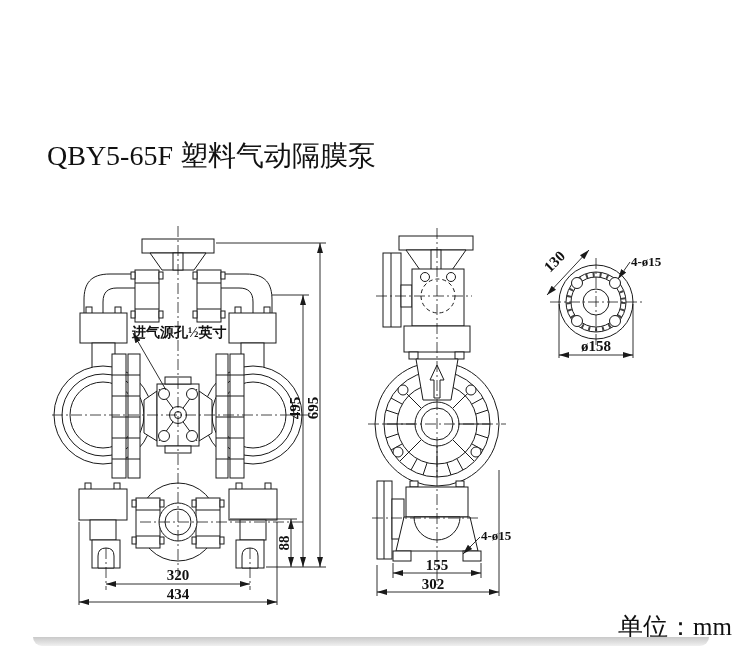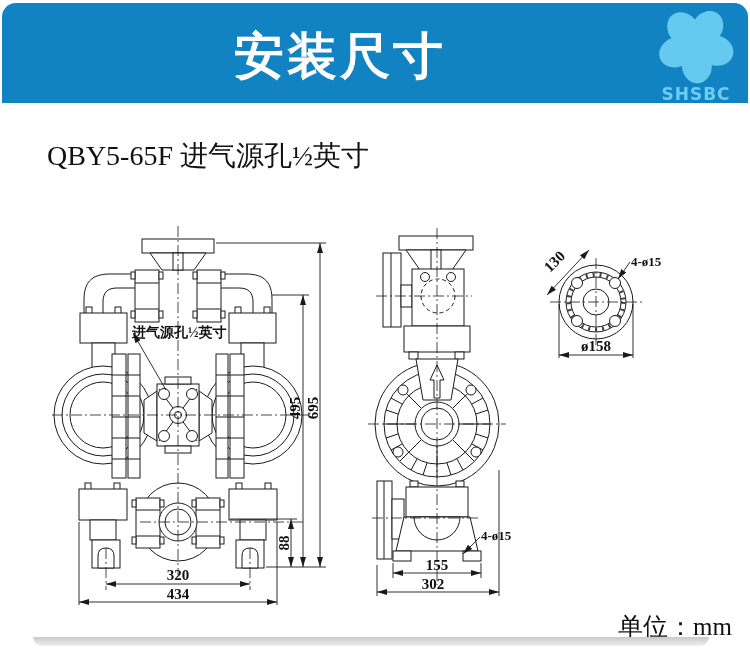--- a/index.html
+++ b/index.html
@@ -30,37 +30,22 @@
   .dts{font-family:"Liberation Serif",serif;font-size:13px;font-weight:bold;fill:#111;}
   .note{font-family:"Liberation Serif",serif;font-size:14px;font-weight:bold;fill:#111;}
   .logo-text{font-family:"DejaVu Sans",sans-serif;font-weight:bold;font-size:17px;
           fill:#6ecdf2;letter-spacing:1px;}
 </style>
 </head>
 <body>
 
 <div id="stage">
 
-  <div class="banner">
-    <div class="banner-title">安装尺寸</div>
-    <svg class="logo" viewBox="0 0 84 100">
-      <g transform="translate(42,40)">
-        <g fill="#66c9ef">
-          <path d="M2,4 C-8,-6 -6,-26 6,-32 C20,-39 31,-27 26,-13 C22,-3 12,3 2,4 Z"></path>
-          <path d="M2,4 C-8,-6 -6,-26 6,-32 C20,-39 31,-27 26,-13 C22,-3 12,3 2,4 Z" transform="rotate(72)"></path>
-          <path d="M2,4 C-8,-6 -6,-26 6,-32 C20,-39 31,-27 26,-13 C22,-3 12,3 2,4 Z" transform="rotate(144)"></path>
-          <path d="M2,4 C-8,-6 -6,-26 6,-32 C20,-39 31,-27 26,-13 C22,-3 12,3 2,4 Z" transform="rotate(216)"></path>
-          <path d="M2,4 C-8,-6 -6,-26 6,-32 C20,-39 31,-27 26,-13 C22,-3 12,3 2,4 Z" transform="rotate(288)"></path>
-        </g>
-      </g>
-      <text class="logo-text" x="42" y="95" text-anchor="middle">SHSBC</text>
-    </svg>
-  </div>
-
-  <div class="product-title">QBY5-65F 进气源孔½英寸</div>
+
+  <div class="product-title">QBY5-65F 塑料气动隔膜泵</div>
 
   <svg class="drawing" width="750" height="651" viewBox="0 0 750 651">
     <defs>
       <marker id="arr" markerWidth="11" markerHeight="8" refX="10" refY="4" orient="auto-start-reverse" markerUnits="userSpaceOnUse">
         <path d="M0,1 L10,4 L0,7 Z" fill="#1a1a1a"></path>
       </marker>
     </defs>
 
     <g>
 

